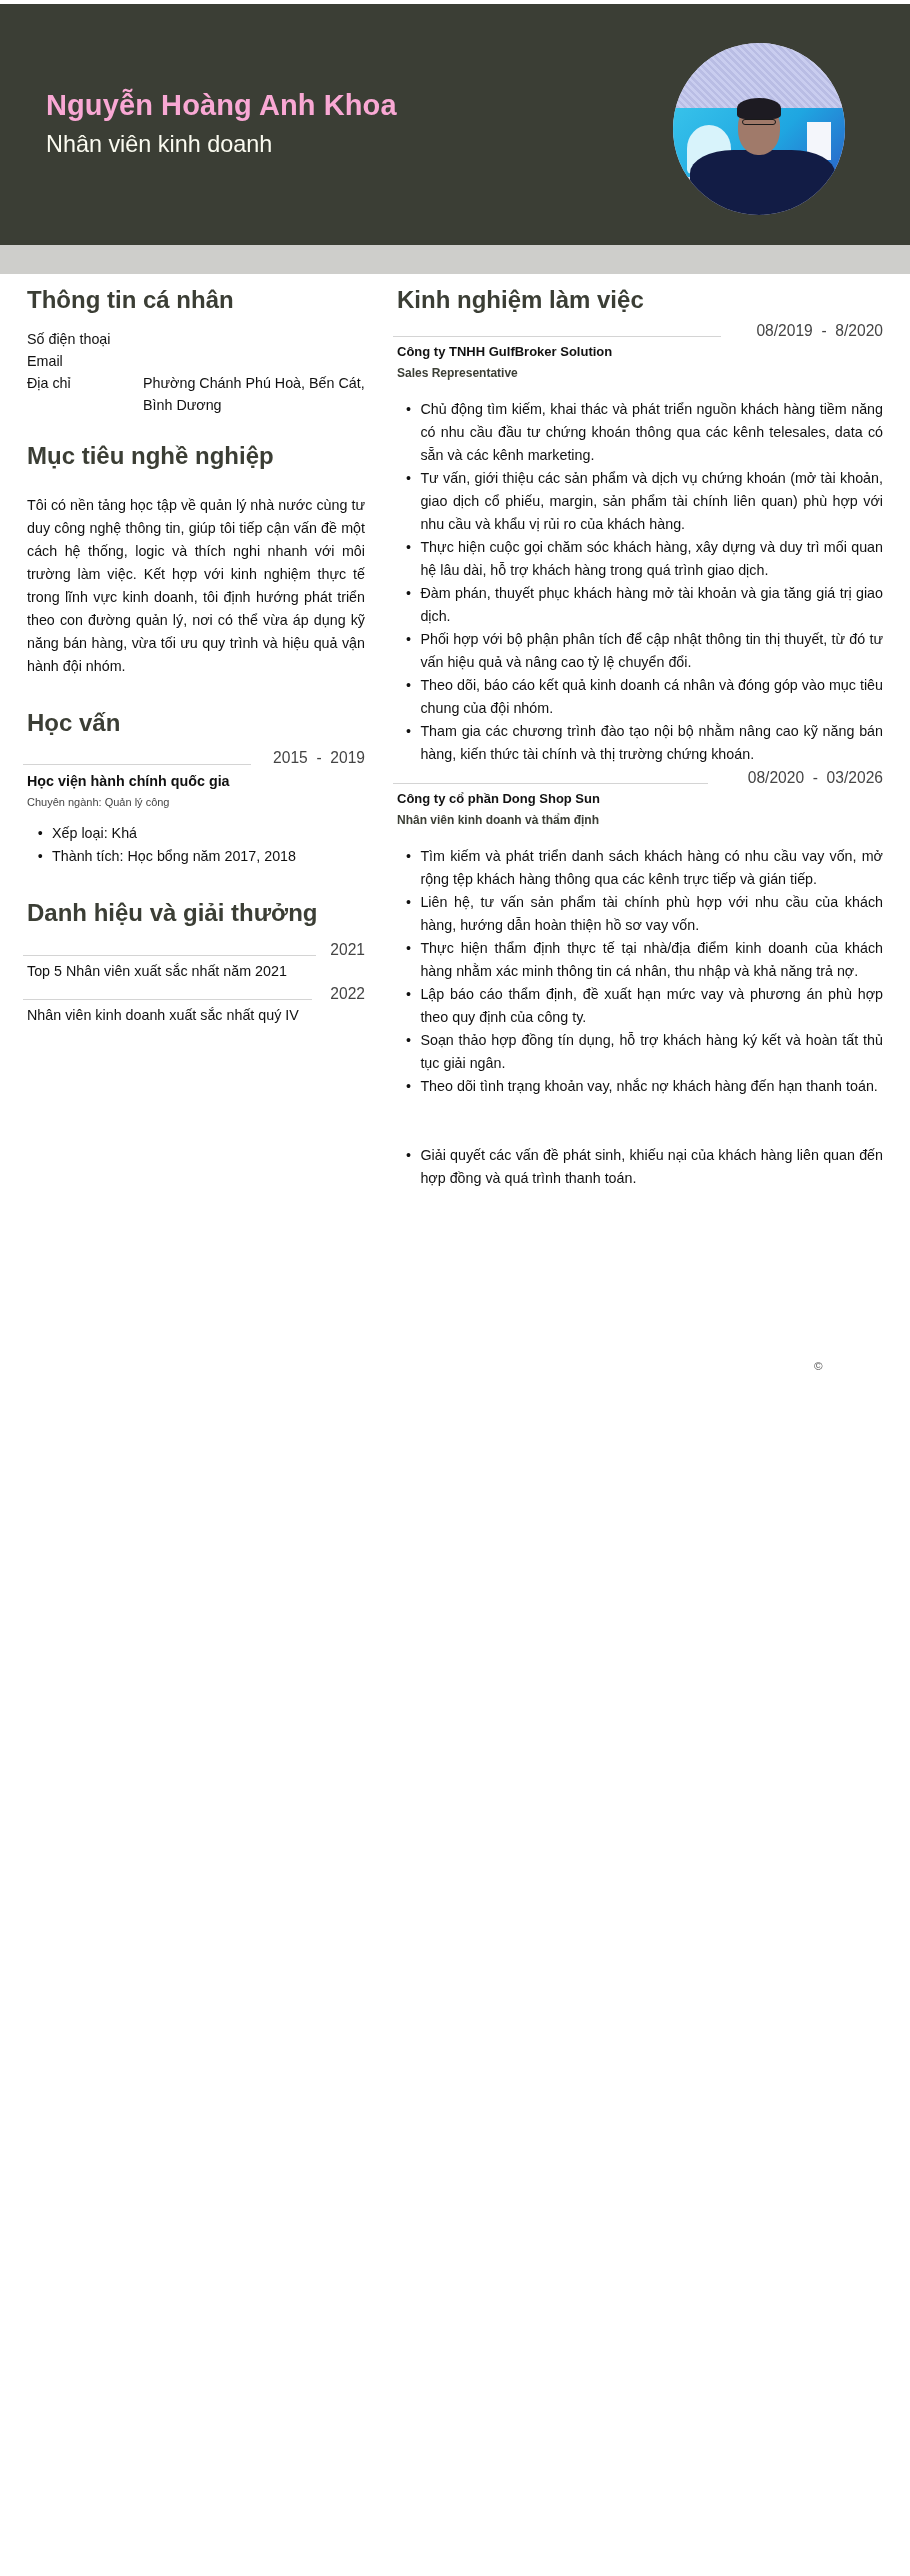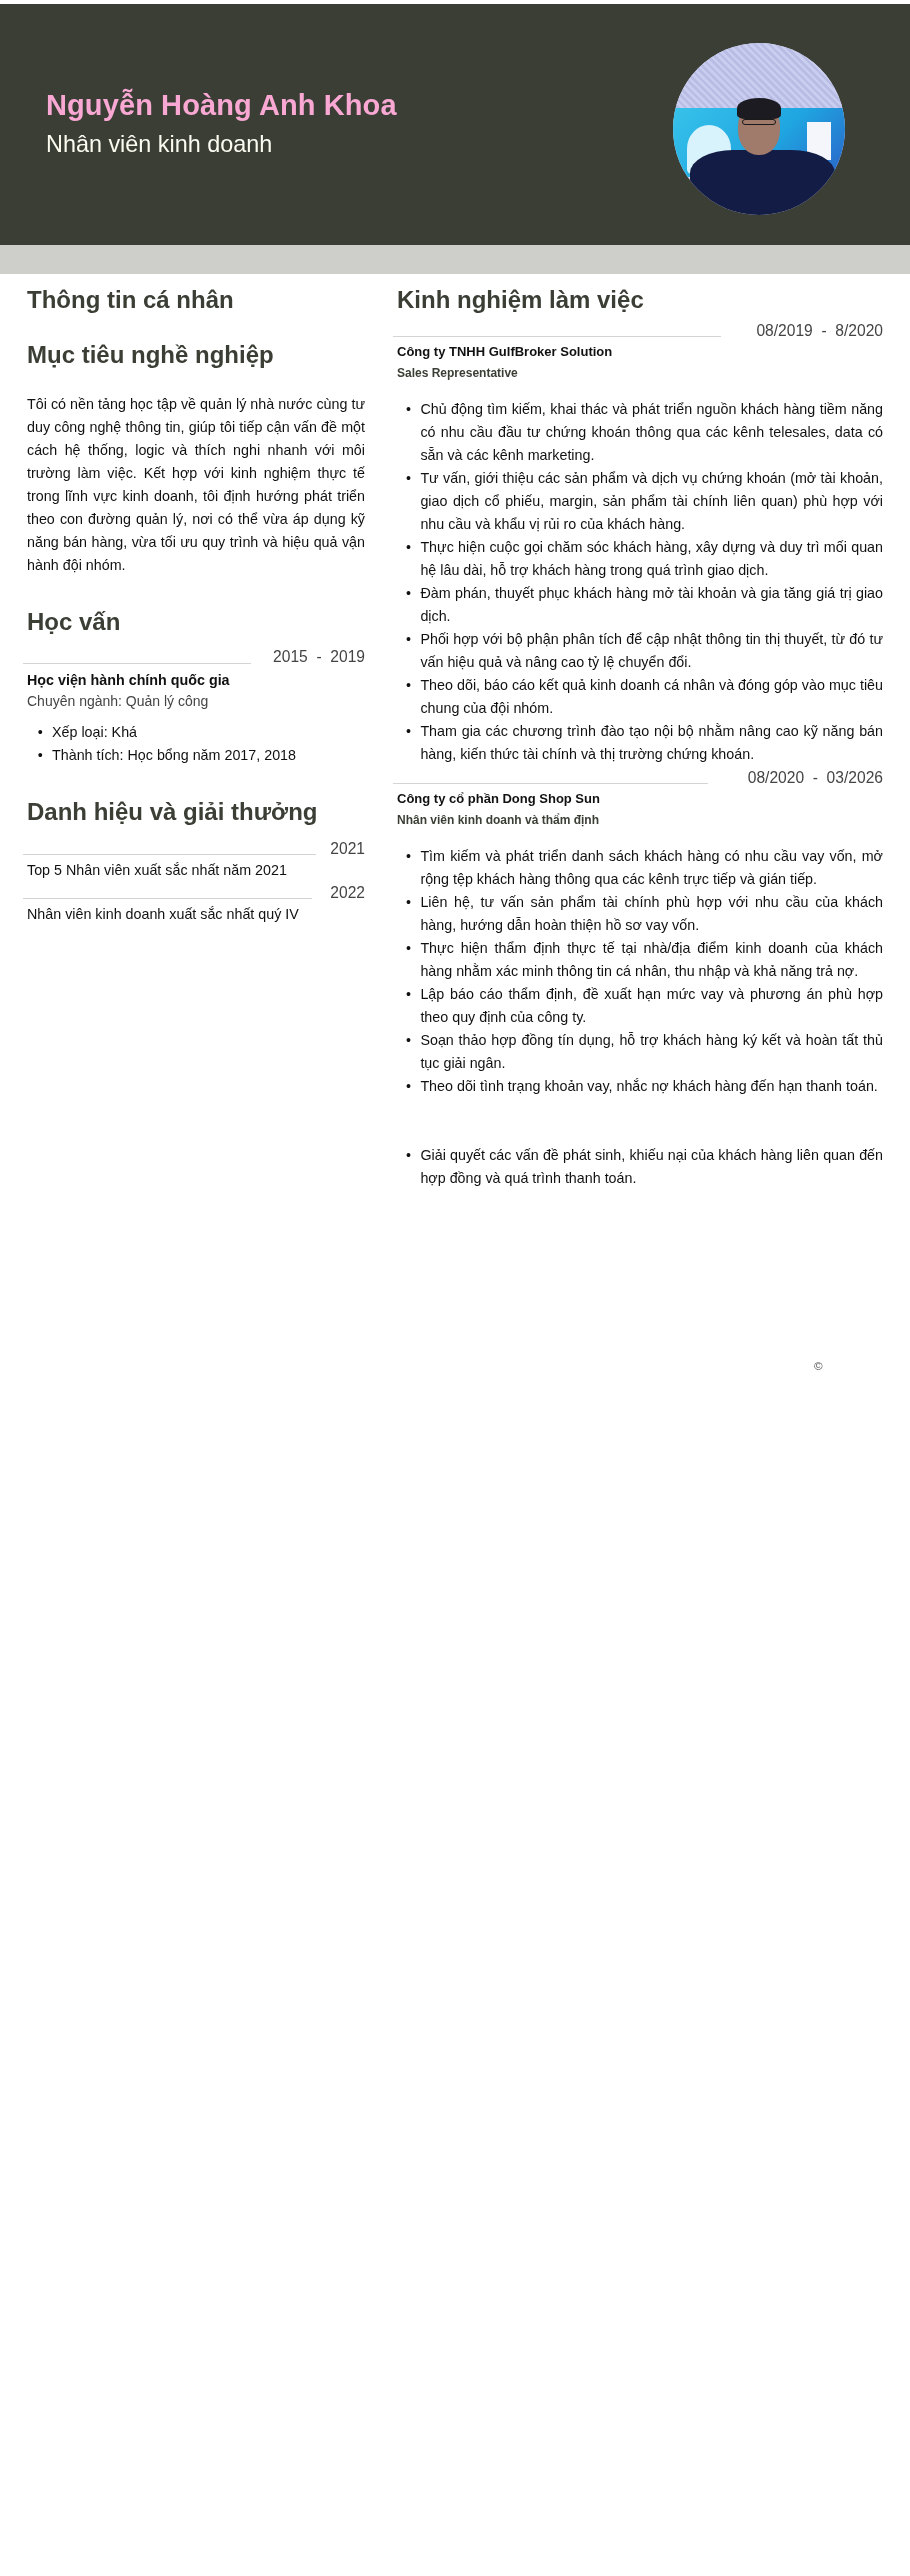--- a/index.html
+++ b/index.html
@@ -113,21 +113,21 @@
   .entry-head .rule {
     position: absolute; left: -3.9px; bottom: 3.9px;
     height: 1.3px; background: #d4d4d4;
   }
   .entry-head .date {
     position: absolute; right: 0; bottom: 1.3px;
     font-size: 15.6px; color: #444;
     white-space: pre;
   }
   .edu-school { font-size: 14.3px; font-weight: bold; margin-top: 1.3px; line-height: 22px; }
-  .edu-major { font-size: 14px; color: #444; line-height: 21px; }
+  .edu-major { font-size: 11px; color: #444; line-height: 21px; }
   ul.bullets { margin: 9px 0 0 0; padding: 0 0 0 25px; list-style: none; }
   ul.bullets li { position: relative; font-size: 14.3px; line-height: 23px; text-align: justify; }
   ul.bullets li::before {
     content: "\2022"; position: absolute; left: -14.3px; top: 0; color: #111;
   }
 
   .awards { margin-top: 31px; }
   .award-text { font-size: 14.3px; line-height: 22px; }
 
   .job-company { font-size: 13px; font-weight: bold; line-height: 22px; margin-top: 0; }
@@ -157,20 +157,34 @@
     <div class="hair"></div>
     <div class="glasses"></div>
   </div>
 </div>
 <div class="band"></div>
 
 <div class="col-left">
 
   <section>
     <h2 class="section-title">Thông tin cá nhân</h2>
+    <div class="contact">
+      <div class="contact-row">
+        <span class="contact-label">Số điện thoại</span>
+        <span class="contact-value"></span>
+      </div>
+      <div class="contact-row">
+        <span class="contact-label">Email</span>
+        <span class="contact-value"></span>
+      </div>
+      <div class="contact-row">
+        <span class="contact-label">Địa chỉ</span>
+        <span class="contact-value">Phường Chánh Phú Hoà, Bến Cát, Bình Dương</span>
+      </div>
+    </div>
   </section>
 
   <section class="objective">
     <h2 class="section-title">Mục tiêu nghề nghiệp</h2>
     <p>Tôi có nền tảng học tập về quản lý nhà nước cùng tư duy công nghệ thông tin, giúp tôi tiếp cận vấn đề một cách hệ thống, logic và thích nghi nhanh với môi trường làm việc. Kết hợp với kinh nghiệm thực tế trong lĩnh vực kinh doanh, tôi định hướng phát triển theo con đường quản lý, nơi có thể vừa áp dụng kỹ năng bán hàng, vừa tối ưu quy trình và hiệu quả vận hành đội nhóm.</p>
   </section>
 
   <section class="education">
     <h2 class="section-title">Học vấn</h2>
     <div class="entry-head">

